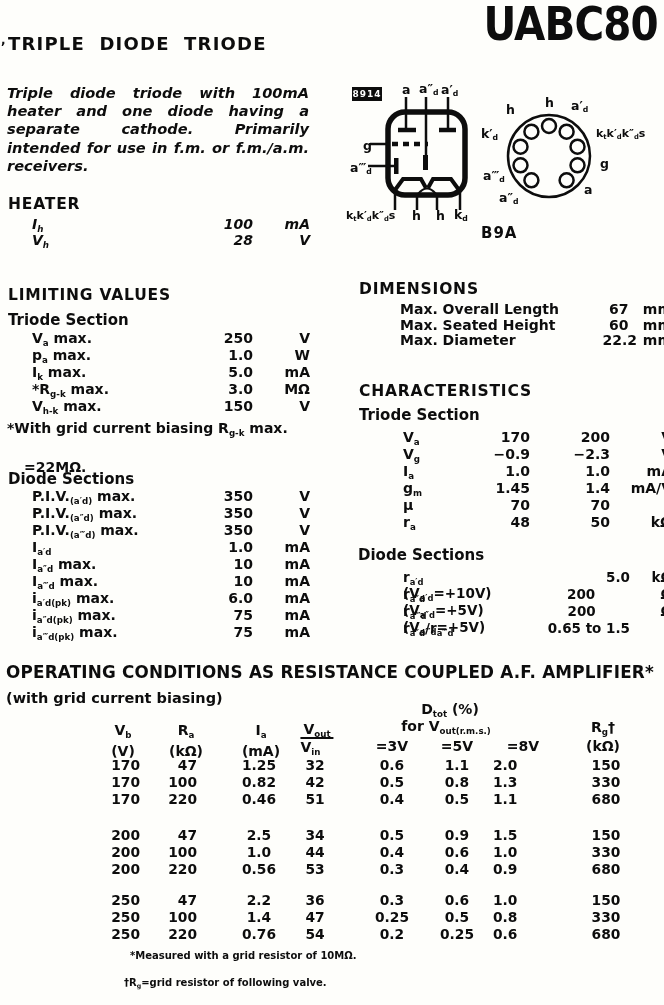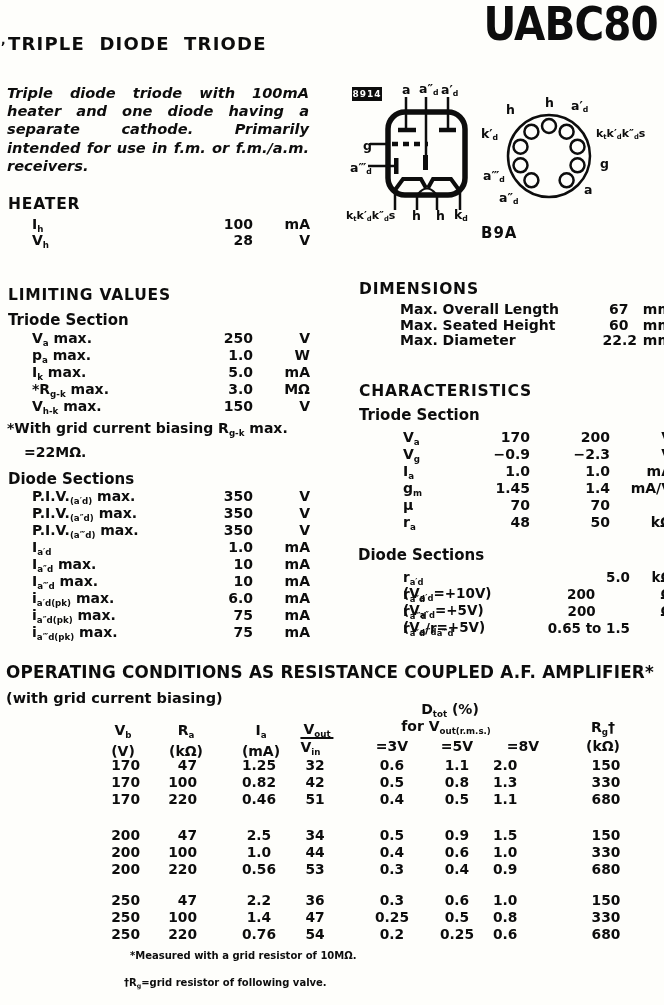--- a/index.html
+++ b/index.html
@@ -25,21 +25,21 @@
   .h1{font-size:15.5px;font-weight:800;letter-spacing:0.8px;}
   .h2{font-size:15px;font-weight:800;}
 
   
   .rows{position:absolute;display:flex;flex-direction:column;}
   .lrow{display:flex;align-items:baseline;height:17px;font-size:14px;}
   .rows-left{left:8px;width:302px;}
   .lrow .lab{flex:1;padding-left:24px;}
   .lrow .val{width:60px;text-align:right;}
   .lrow .unit{width:57px;text-align:right;}
-  #heater-rows .lrow{height:16px;}
+  #heater-rows .lrow{height:16px;font-style:italic;}
 
   
   .rows-right{left:368px;width:304px;}
   .dim-row{display:flex;align-items:baseline;height:15.5px;font-size:14px;}
   .dim-row .lab{width:209px;padding-left:32px;}
   .dim-row .val{flex:1;}
   .dim-row .unit{width:36px;text-align:right;}
 
   .ch-row{display:flex;align-items:baseline;height:17px;font-size:14px;}
   .ch-row .lab{flex:1;padding-left:35px;}
@@ -204,21 +204,21 @@
         <span class="unit">MΩ</span>
       </div>
 
       <div class="lrow">
         <span class="lab">V<sub>h-k</sub> max.</span>
         <span class="val">150</span>
         <span class="unit">V</span>
       </div>
     </div>
   <div class="abs" style="left:7px;top:420px;font-size:14px">*With grid current biasing R<sub>g-k</sub> max.</div>
-  <div class="abs" style="left:24px;top:444px;font-size:14px">=22MΩ.</div>
+  <div class="abs" style="left:24px;top:459px;font-size:14px">=22MΩ.</div>
 
   <div class="abs h2" style="left:8px;top:470px">Diode Sections</div>
   <div class="rows rows-left" style="top:488px">
 
       <div class="lrow">
         <span class="lab">P.I.V.<sub>(a′d)</sub> max.</span>
         <span class="val">350</span>
         <span class="unit">V</span>
       </div>
 

